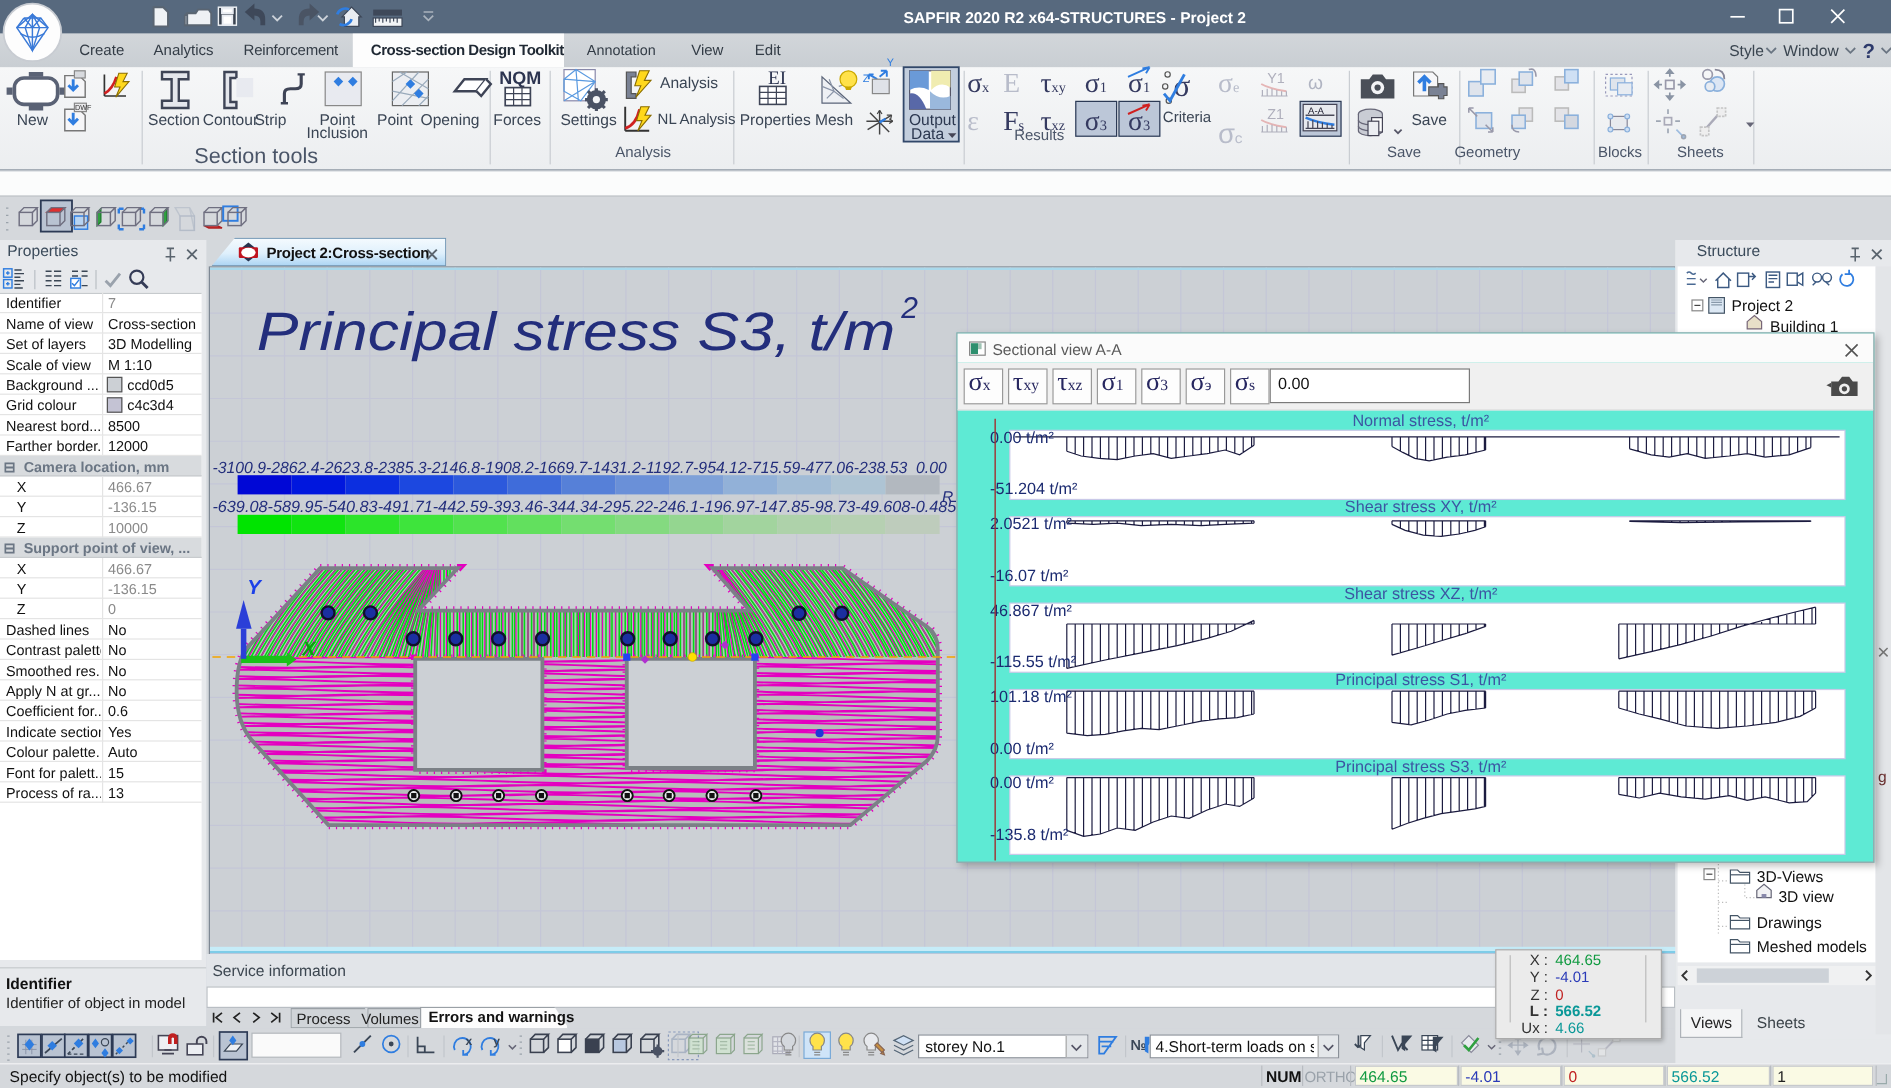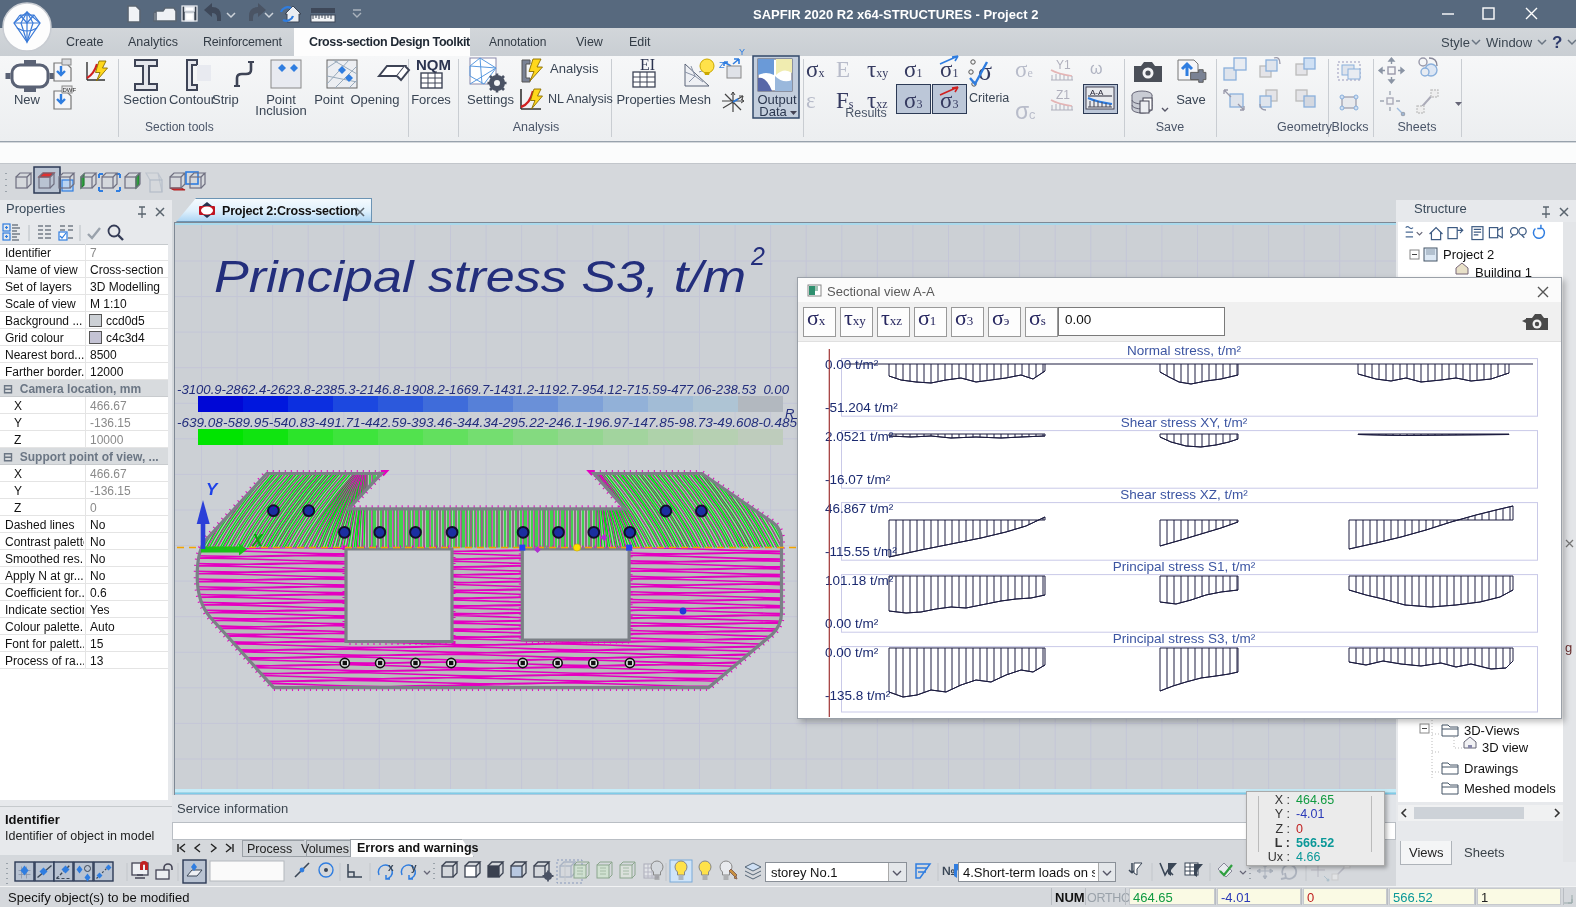--- a/index.html
+++ b/index.html
@@ -71,25 +71,25 @@
 <div class="ab" style="left:118px;top:59px;width:1px;height:78px;background:#c9cdd2"></div>
 <div class="ab" style="left:408px;top:59px;width:1px;height:78px;background:#c9cdd2"></div>
 <div class="ab" style="left:458px;top:59px;width:1px;height:78px;background:#c9cdd2"></div>
 <div class="ab" style="left:611px;top:59px;width:1px;height:78px;background:#c9cdd2"></div>
 <div class="ab" style="left:803px;top:59px;width:1px;height:78px;background:#c9cdd2"></div>
 <div class="ab" style="left:1124px;top:59px;width:1px;height:78px;background:#c9cdd2"></div>
 <div class="ab" style="left:1216px;top:59px;width:1px;height:78px;background:#c9cdd2"></div>
 <div class="ab" style="left:1328px;top:59px;width:1px;height:78px;background:#c9cdd2"></div>
 <div class="ab" style="left:1373px;top:59px;width:1px;height:78px;background:#c9cdd2"></div>
 <div class="ab" style="left:1461px;top:59px;width:1px;height:78px;background:#c9cdd2"></div>
-<div class="tx" style="left:205px;top:120px;font-size:12px;color:#4a5568;width:120px;text-align:left;left:145.0px">Section tools</div>
+<div class="tx" style="left:205px;top:120px;font-size:18px;color:#4a5568;width:120px;text-align:right;left:145.0px">Section tools</div>
 <div class="tx" style="left:536px;top:120px;font-size:12.5px;color:#4a5568;width:120px;text-align:center;left:476.0px">Analysis</div>
 <div class="tx" style="left:866px;top:106px;font-size:12.5px;color:#4a5568;width:120px;text-align:center;left:806.0px">Results</div>
 <div class="tx" style="left:1170px;top:120px;font-size:12.5px;color:#4a5568;width:120px;text-align:center;left:1110.0px">Save</div>
-<div class="tx" style="left:1272px;top:120px;font-size:12.5px;color:#4a5568;width:120px;text-align:right;left:1212.0px">Geometry</div>
+<div class="tx" style="left:1272px;top:120px;font-size:12.5px;color:#4a5568;width:120px;text-align:left;left:1212.0px">Geometry</div>
 <div class="tx" style="left:1350px;top:120px;font-size:12.5px;color:#4a5568;width:120px;text-align:center;left:1290.0px">Blocks</div>
 <div class="tx" style="left:1417px;top:120px;font-size:12.5px;color:#4a5568;width:120px;text-align:center;left:1357.0px">Sheets</div>
 <svg width="120" height="84" style="left:0;top:56px">
 <g fill="none" stroke="#5a6275" stroke-width="3">
 <rect x="12" y="9" width="36" height="22" rx="8" fill="#fff"></rect>
 <path d="M24,6 h12 M24,34 h12" stroke-width="4"></path>
 <path d="M8,17 v6 M52,17 v6" stroke-width="5"></path>
 </g>
 <g transform="translate(52,2)">
       <path d="M2,5 h12 l5,5 v13 h-17 z" fill="#f6f6f8" stroke="#777" stroke-width="1.2"></path>
@@ -995,21 +995,21 @@
 <div class="ab" style="left:1125px;top:888px;width:1px;height:17px;background:#b8bcc1"></div>
 <div class="ab" style="left:1215px;top:888px;width:1px;height:17px;background:#b8bcc1"></div>
 <div class="ab" style="left:1301px;top:888px;width:1px;height:17px;background:#b8bcc1"></div>
 <div class="ab" style="left:1387px;top:888px;width:1px;height:17px;background:#b8bcc1"></div>
 <div class="ab" style="left:1475px;top:888px;width:1px;height:17px;background:#b8bcc1"></div>
 <div class="ab" style="left:1563px;top:888px;width:1px;height:17px;background:#b8bcc1"></div>
 <svg width="14" height="14" style="left:1562px;top:893px">
     <path d="M10,2 v8 h-8 M10,6 v4 h-4" stroke="#9aa" fill="none"></path>
   </svg>
 
-<div class="ab" style="left:797px;top:277px;width:765px;height:442px;background:#ffffff;border:1px solid #9aa0a8;box-shadow:3px 3px 6px rgba(0,0,0,.25)">
+<div class="ab" style="left:797px;top:277px;width:765px;height:442px;background:#5eead4;border:1px solid #9aa0a8;box-shadow:3px 3px 6px rgba(0,0,0,.25)">
  <div class="ab" style="left:0;top:0;width:763px;height:24px;background:#fbfbfb"></div>
  <svg width="18" height="18" style="left:9px;top:5px">
       <rect x="1" y="2" width="13" height="11" fill="#fff" stroke="#888"></rect>
       <rect x="2" y="3" width="6" height="9" fill="#2e8f6e"></rect>
       <rect x="8" y="3" width="3" height="5" fill="#9fc3b4"></rect>
     </svg>
  <div class="tx" style="left:29px;top:6px;font-size:13px;color:#5a5a5a">Sectional view A-A</div>
  <svg width="20" height="20" style="left:736px;top:5px">
       <path d="M4,4 l10,10 m0,-10 l-10,10" stroke="#555" stroke-width="1.4" fill="none"></path>
     </svg>

